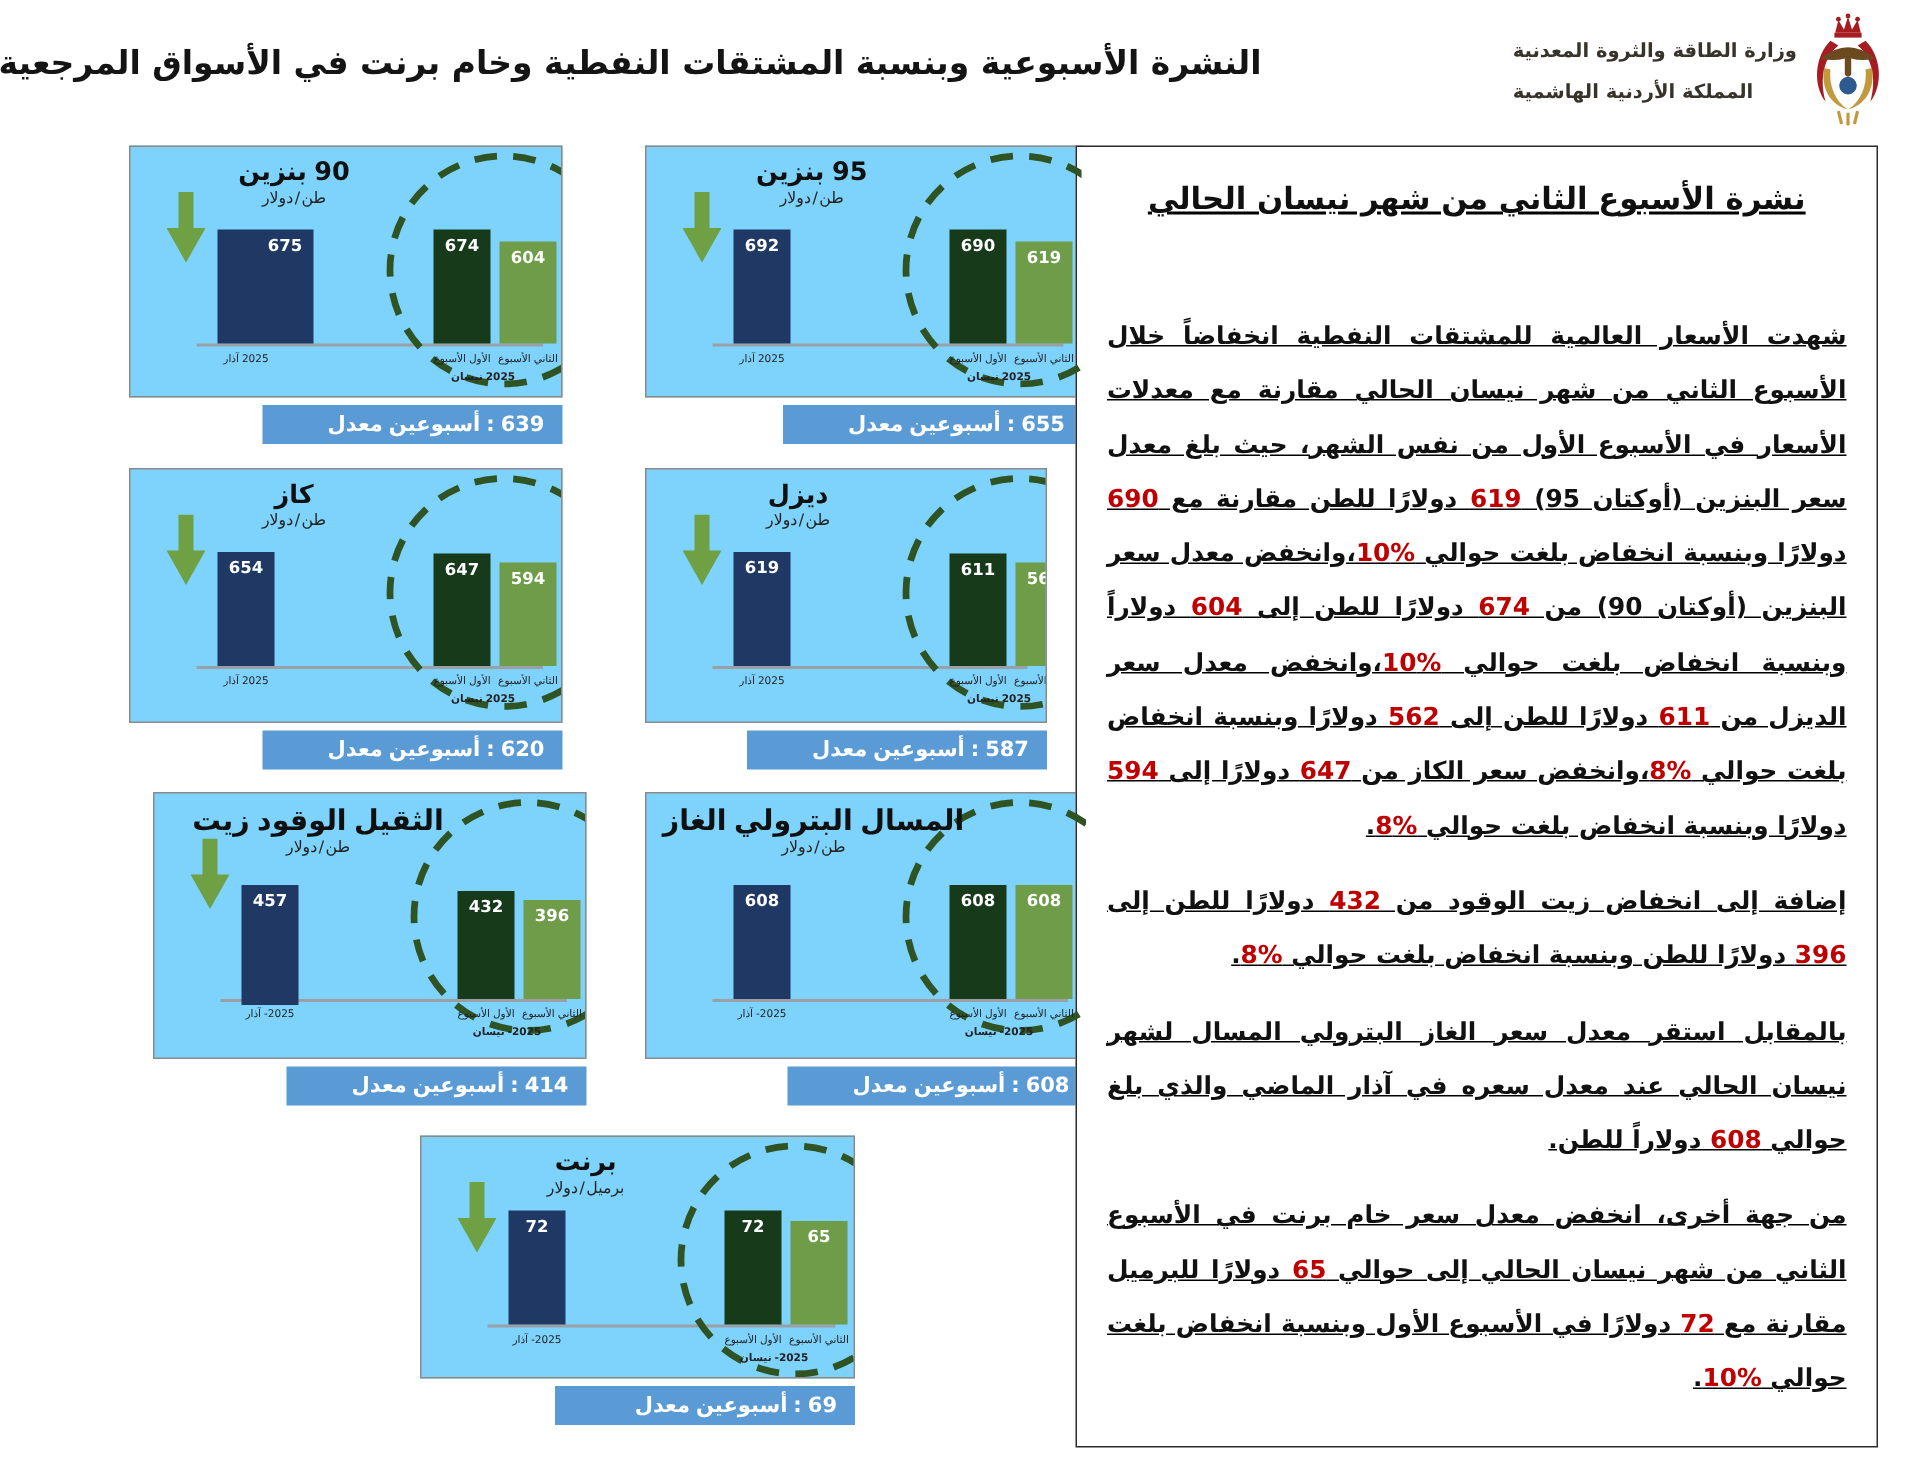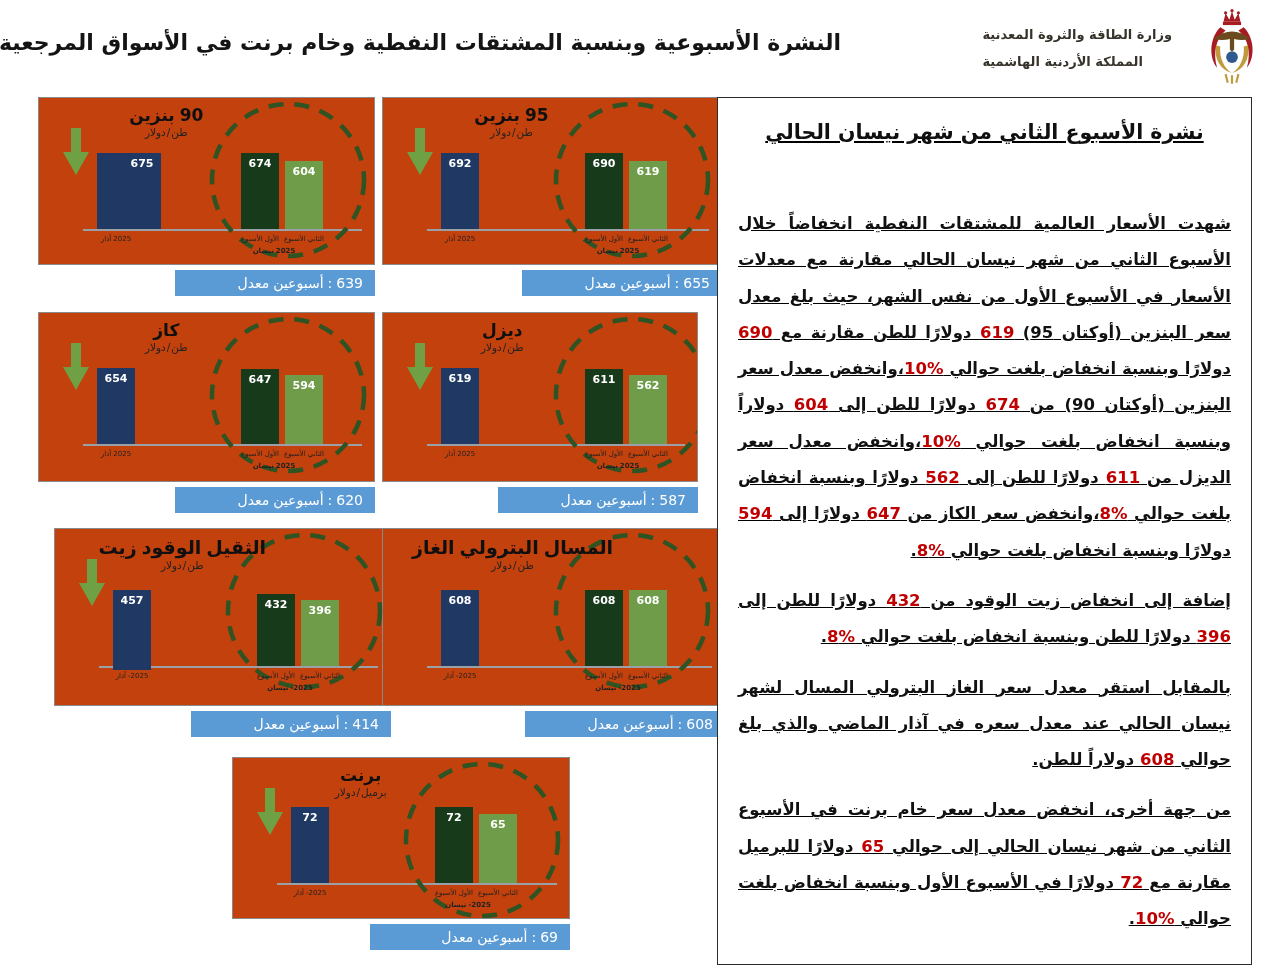--- a/index.html
+++ b/index.html
@@ -5,46 +5,46 @@
   html,body{margin:0;padding:0;}
   body{
     width:1280px;height:980px;position:relative;background:#ffffff;
     font-family:"DejaVu Sans",sans-serif;overflow:hidden;
     --navy:#1f3864;--dgreen:#173a1b;--lgreen:#6f9c49;--arrow:#6fa044;
     --circle:#2f5323;--avgbar:#5b9bd5;--red:#c00000;
   }
   
   .htitle{position:absolute;top:30px;left:420px;transform:translateX(-50%);
     white-space:nowrap;direction:rtl;font-size:22px;font-weight:bold;color:#141414;}
-  .logo{position:absolute;right:16px;top:8px;display:flex;direction:ltr;align-items:center;gap:28px;}
+  .logo{position:absolute;right:16px;top:8px;display:flex;direction:ltr;align-items:center;gap:2px;}
   .logo-text{display:flex;flex-direction:column;align-items:flex-end;direction:rtl;
     color:#37332b;font-weight:bold;font-size:13px;line-height:2.1;}
   .logo-text div{white-space:nowrap;}
   
   .pw{position:absolute;display:flex;flex-direction:column;}
-  .panel{position:relative;background:#c2410c;border:1px solid #8a8a8a;box-sizing:border-box;overflow:hidden;}
+  .panel{position:relative;background:#7dd3fc;border:1px solid #8a8a8a;box-sizing:border-box;overflow:hidden;margin-left:48px;}
   .thead{position:absolute;top:7px;left:16%;width:44%;z-index:3;display:flex;flex-direction:column;align-items:center;}
   .t-wide .thead{left:6%;width:64%;}
   .tname{display:flex;direction:ltr;gap:5px;font-weight:bold;font-size:17px;color:#101010;}
   .t-wide .tname{font-size:19px;}
   .tunit{display:flex;direction:ltr;gap:1px;font-size:10.5px;color:#222;margin-top:1px;}
   .arrow{position:absolute;left:24px;top:30px;z-index:2;}
   .dcirc{position:absolute;left:168px;top:1px;z-index:1;}
   .baseline{position:absolute;left:44px;right:12px;height:1.5px;background:#9aa0a6;}
   .bar{position:absolute;width:38px;z-index:2;}
   .b-navy{background:var(--navy);}
   .b-dark{background:var(--dgreen);}
   .b-light{background:var(--lgreen);}
   .bval{color:#ffffff;font-weight:bold;font-size:11px;text-align:center;margin-top:4px;}
   .toks{display:flex;direction:ltr;justify-content:center;align-items:baseline;}
   .xl{position:absolute;font-size:7px;gap:2px;color:#222;z-index:2;}
   .xmonth{position:absolute;font-size:7px;font-weight:bold;gap:2px;color:#222;z-index:2;}
   .avg{margin:5px 0 0 auto;width:200px;height:26px;background:var(--avgbar);
     display:flex;direction:ltr;justify-content:flex-end;align-items:center;gap:4px;
-    padding:0 12px 0 0;box-sizing:border-box;color:#fff;font-weight:normal;font-size:14px;}
+    padding:0 12px 0 0;box-sizing:border-box;color:#fff;font-weight:bold;font-size:14px;}
   .avgt{gap:4px;}
   
   .bulletin{position:absolute;left:717px;top:97px;width:535px;height:868px;
     border:1.8px solid #2b2b2b;box-sizing:border-box;padding:14px 20px;direction:rtl;background:#fff;text-decoration:underline;}
   .btitle{text-align:center;font-weight:bold;font-size:20.5px;color:#101010;margin:8px 0 62px;}
   .bp{font-size:16.5px;font-weight:bold;line-height:2.2;text-align:justify;margin:0 0 14px;color:#111;}
   .red{color:var(--red);}
 </style>
 </head>
 <body style="--navy: #1f3864; --dgreen: #173a1b; --lgreen: #6f9c49; --arrow: #6fa044; --circle: #2f5323; --avgbar: #5b9bd5; --red: #c00000;">

